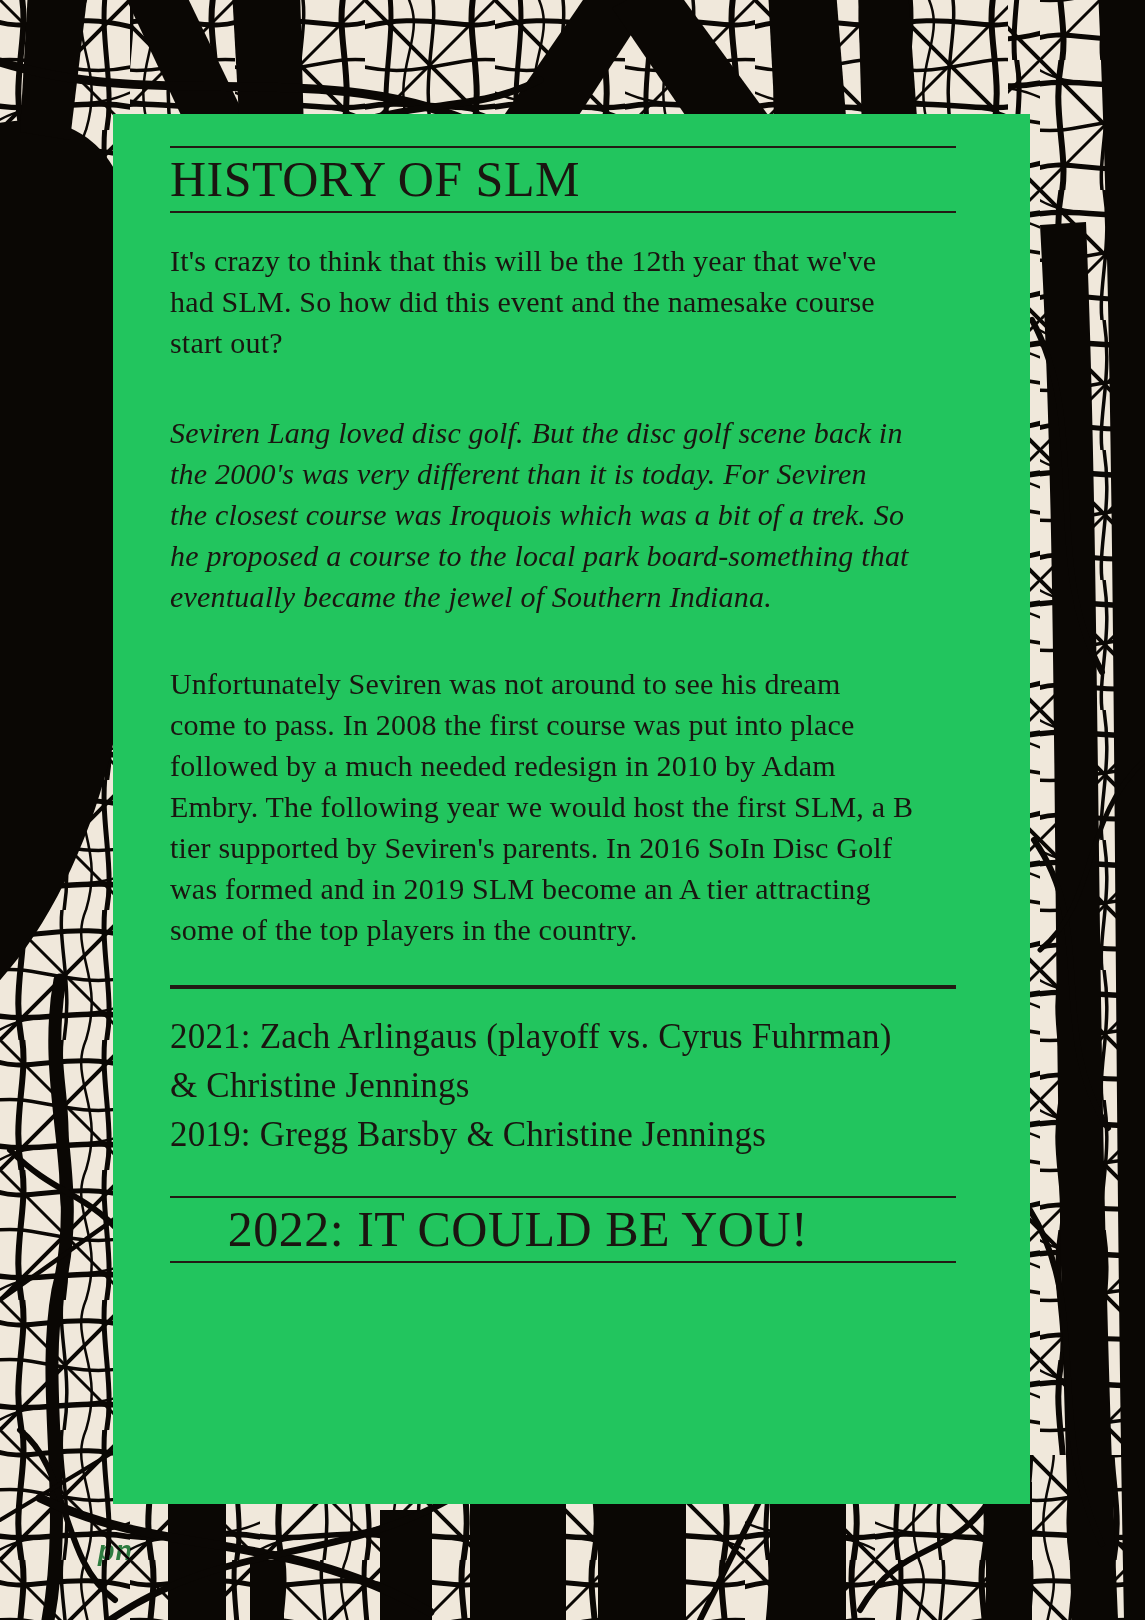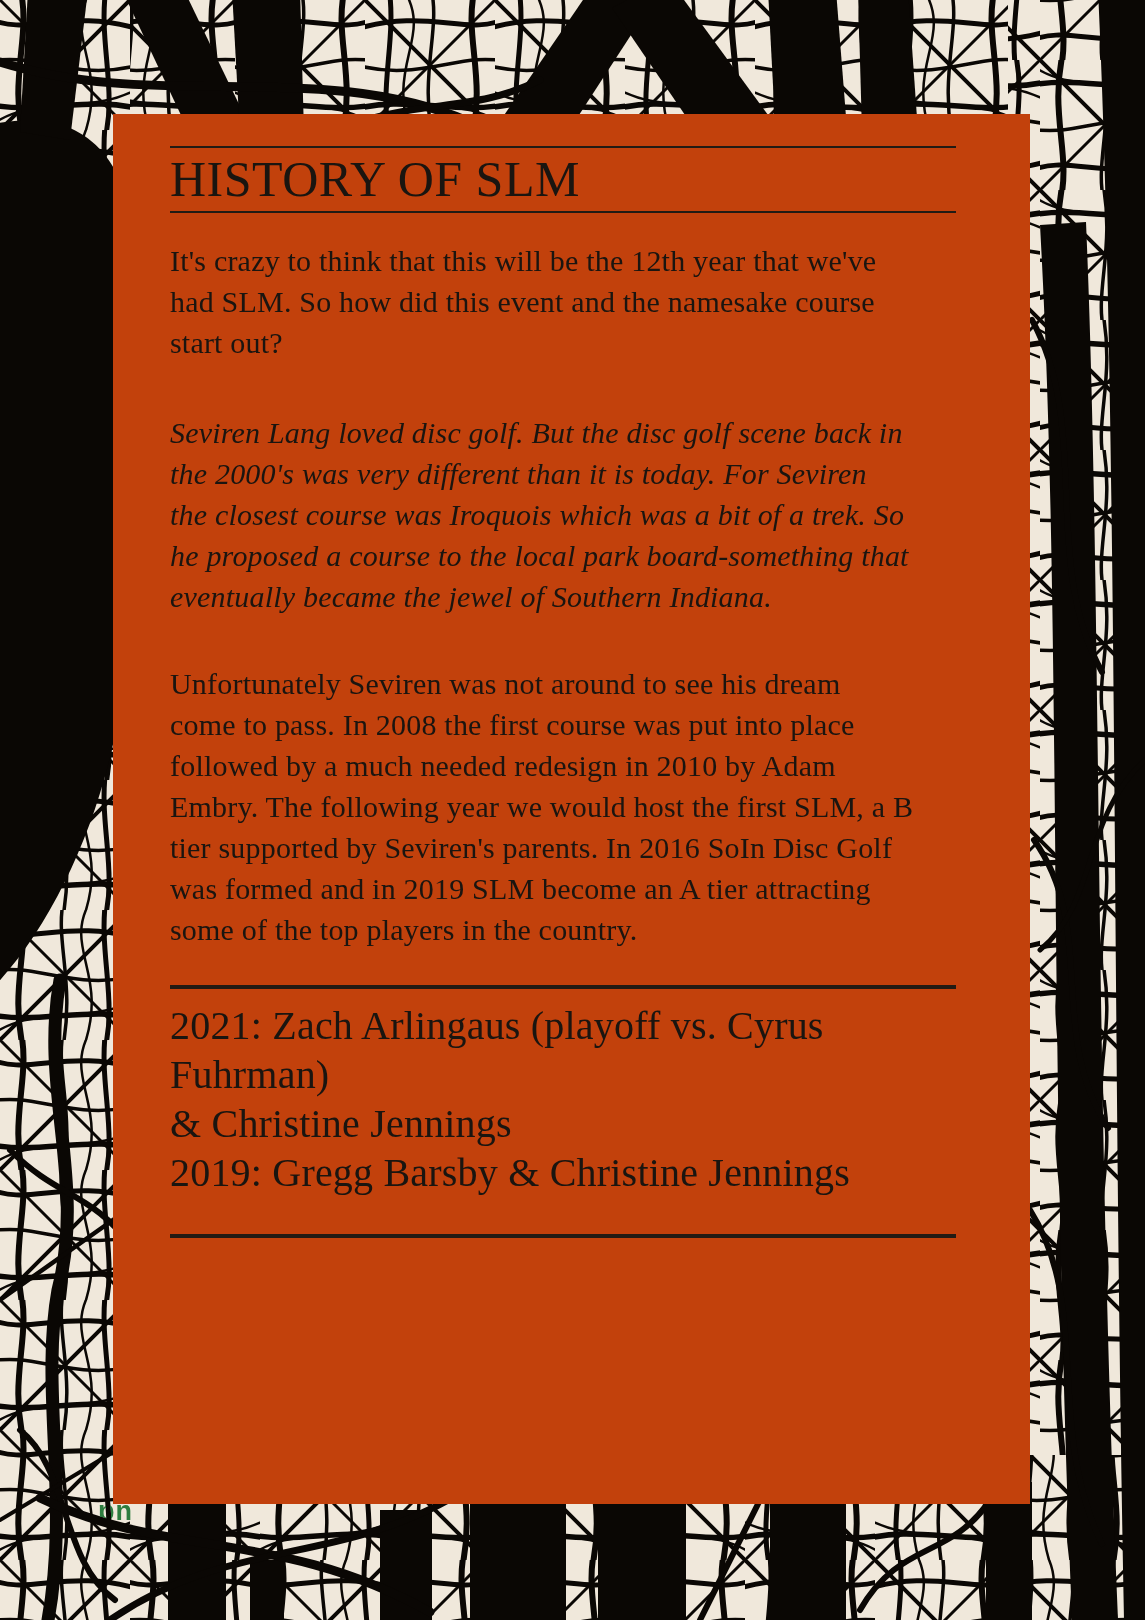--- a/index.html
+++ b/index.html
@@ -10,34 +10,35 @@
     background: #f0e8db;
     font-family: "Liberation Serif", serif;
   }
   svg.bg {
     position: absolute; left: 0; top: 0;
     width: 1145px; height: 1620px;
     display: block;
   }
   .watermark {
     position: absolute;
-    left: 98px; top: 1496px;
+    left: 98px; top: 1536px;
     font-family: "Liberation Sans", sans-serif;
     font-weight: bold;
     font-size: 27px;
     letter-spacing: 1px;
     color: #2e7d40;
     mix-blend-mode: darken;
     z-index: 2;
+    font-style: italic;
   }
   .panel {
     position: absolute;
     left: 113px; top: 114px;
     width: 917px; height: 1390px;
-    background: #c2410c;
+    background: #22c55e;
     box-sizing: border-box;
     padding: 32px 74px 0 57px;
     color: #1a1510;
     z-index: 3;
   }
   .rule {
     height: 2px;
     background: #221b14;
   }
   .sec-title {
@@ -53,22 +54,22 @@
     font-size: 30px;
     line-height: 41px;
     letter-spacing: 0.2px;
     white-space: pre-line;
   }
   .para.p1 { margin-top: 27px; }
   .para.p2 { margin-top: 49px; font-style: italic; }
   .para.p3 { margin-top: 46px; }
   .rule.r-winners { margin-top: 35px; }
   .winners-list {
-    margin-top: 12px;
-    font-size: 40px;
+    margin-top: 23px;
+    font-size: 35px;
     line-height: 49px;
     letter-spacing: 0.2px;
   }
   .winner { white-space: pre-line; }
   .rule.r-cta { margin-top: 37px; }
   .cta-title {
     margin: 0;
     padding-right: 90px;
     font-size: 50px;
     font-weight: 400;
@@ -190,15 +191,16 @@
   <div class="rule r-winners"></div>
   <div class="rule"></div>
 
   <div class="winners-list">
     <div class="winner">2021: Zach Arlingaus (playoff vs. Cyrus Fuhrman)
 &amp; Christine Jennings</div>
     <div class="winner">2019: Gregg Barsby &amp; Christine Jennings</div>
   </div>
 
   <div class="rule r-cta"></div>
+  <div class="cta-title">2022: IT COULD BE YOU!</div>
   <div class="rule"></div>
 
 </div>
 
 </body></html>

